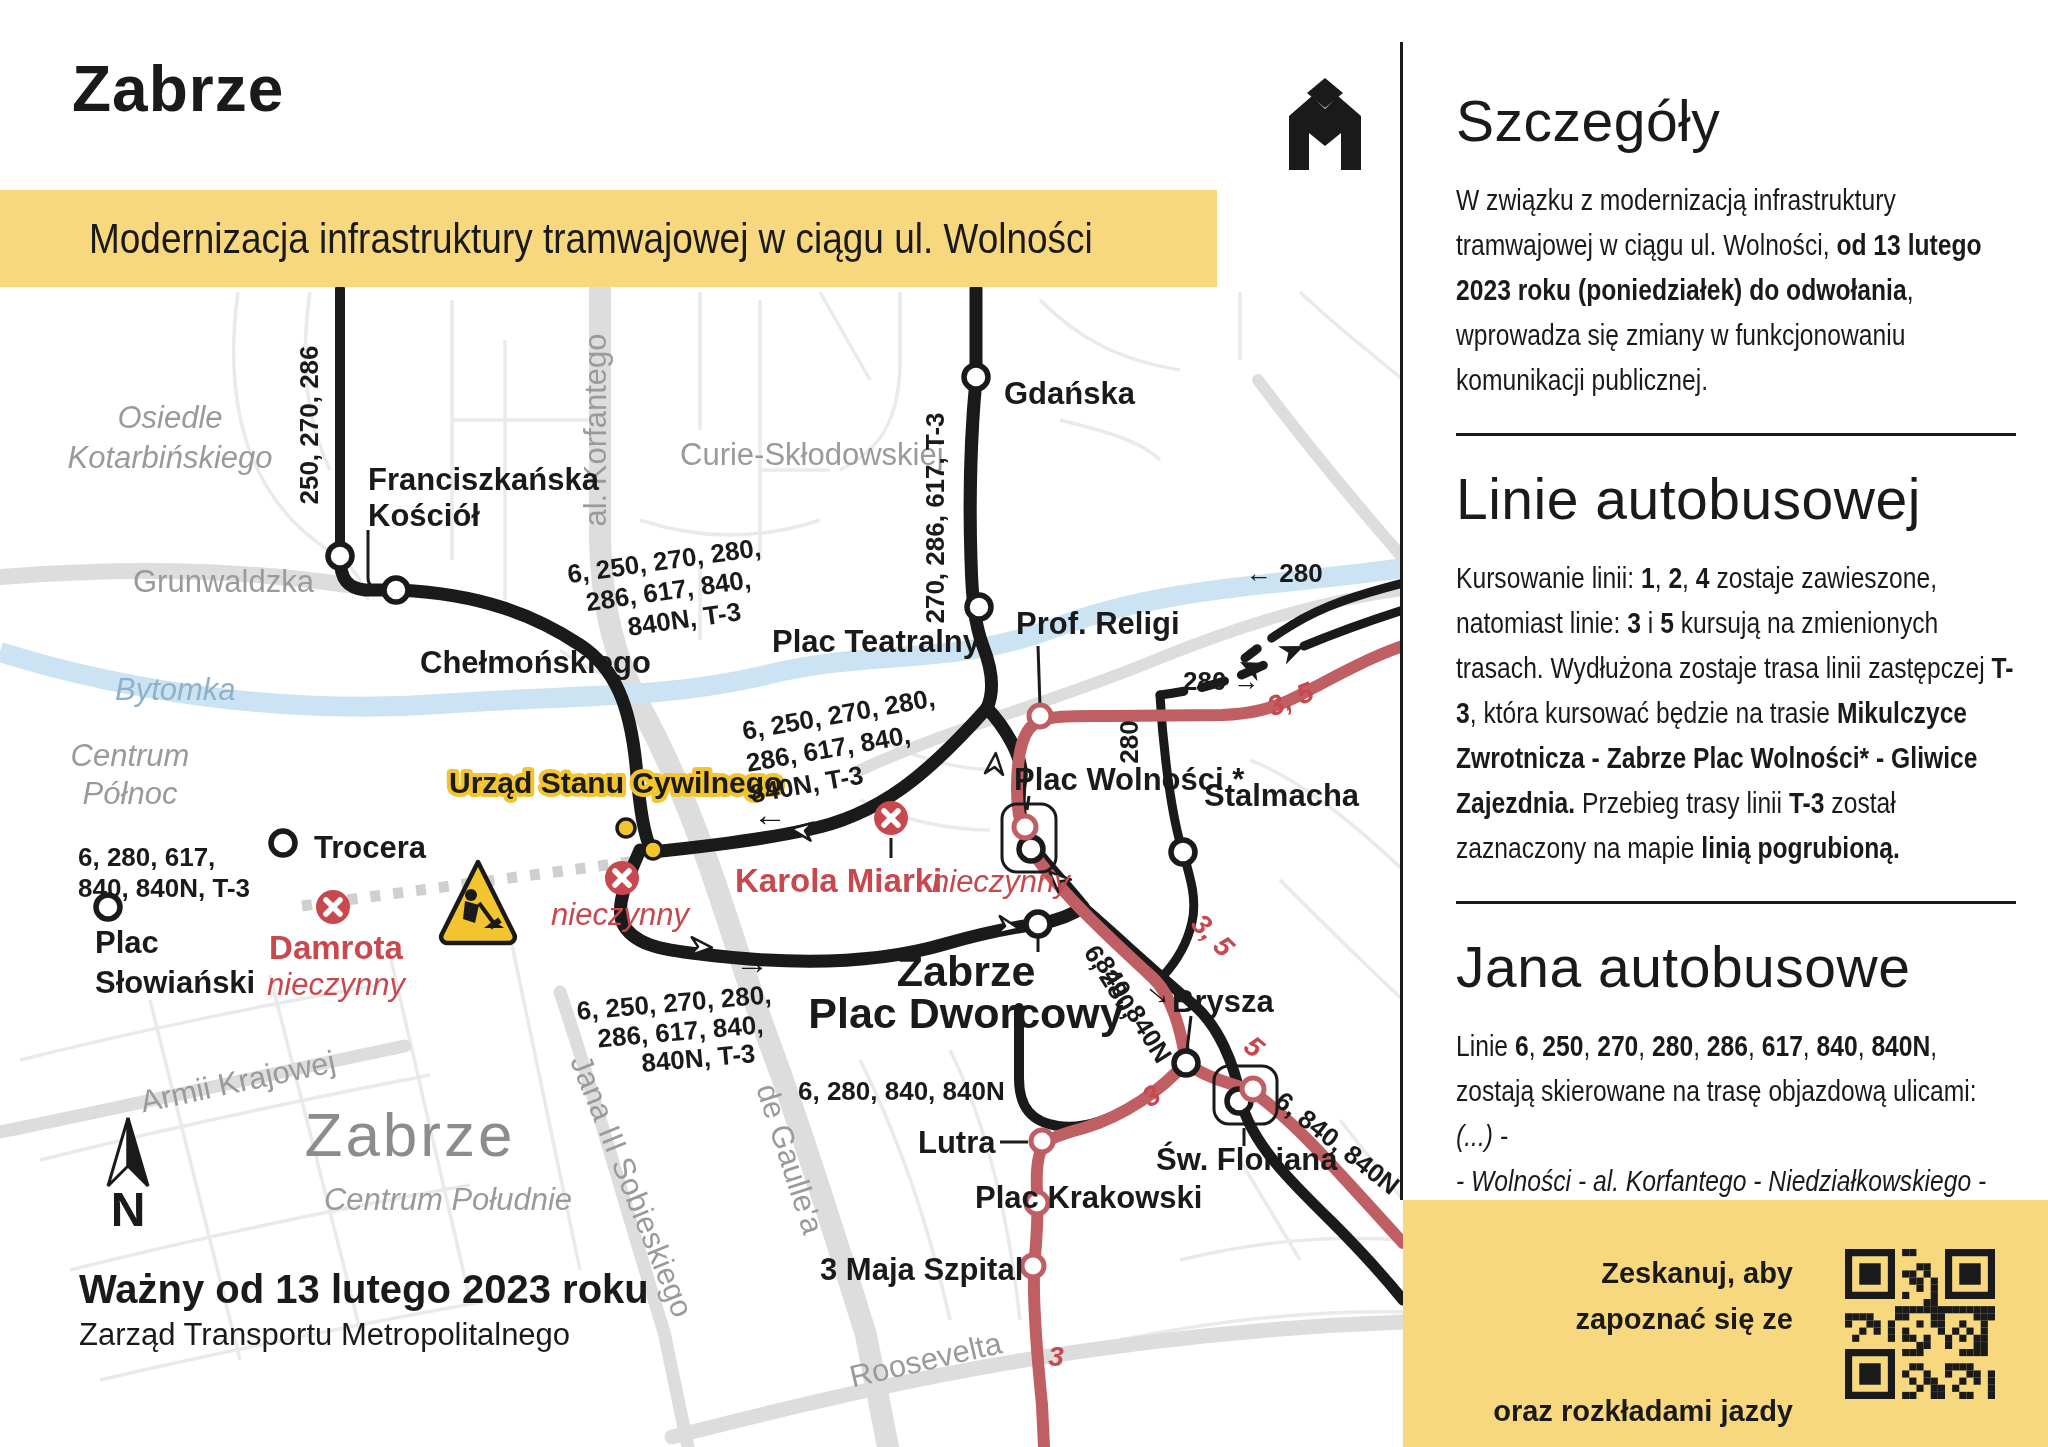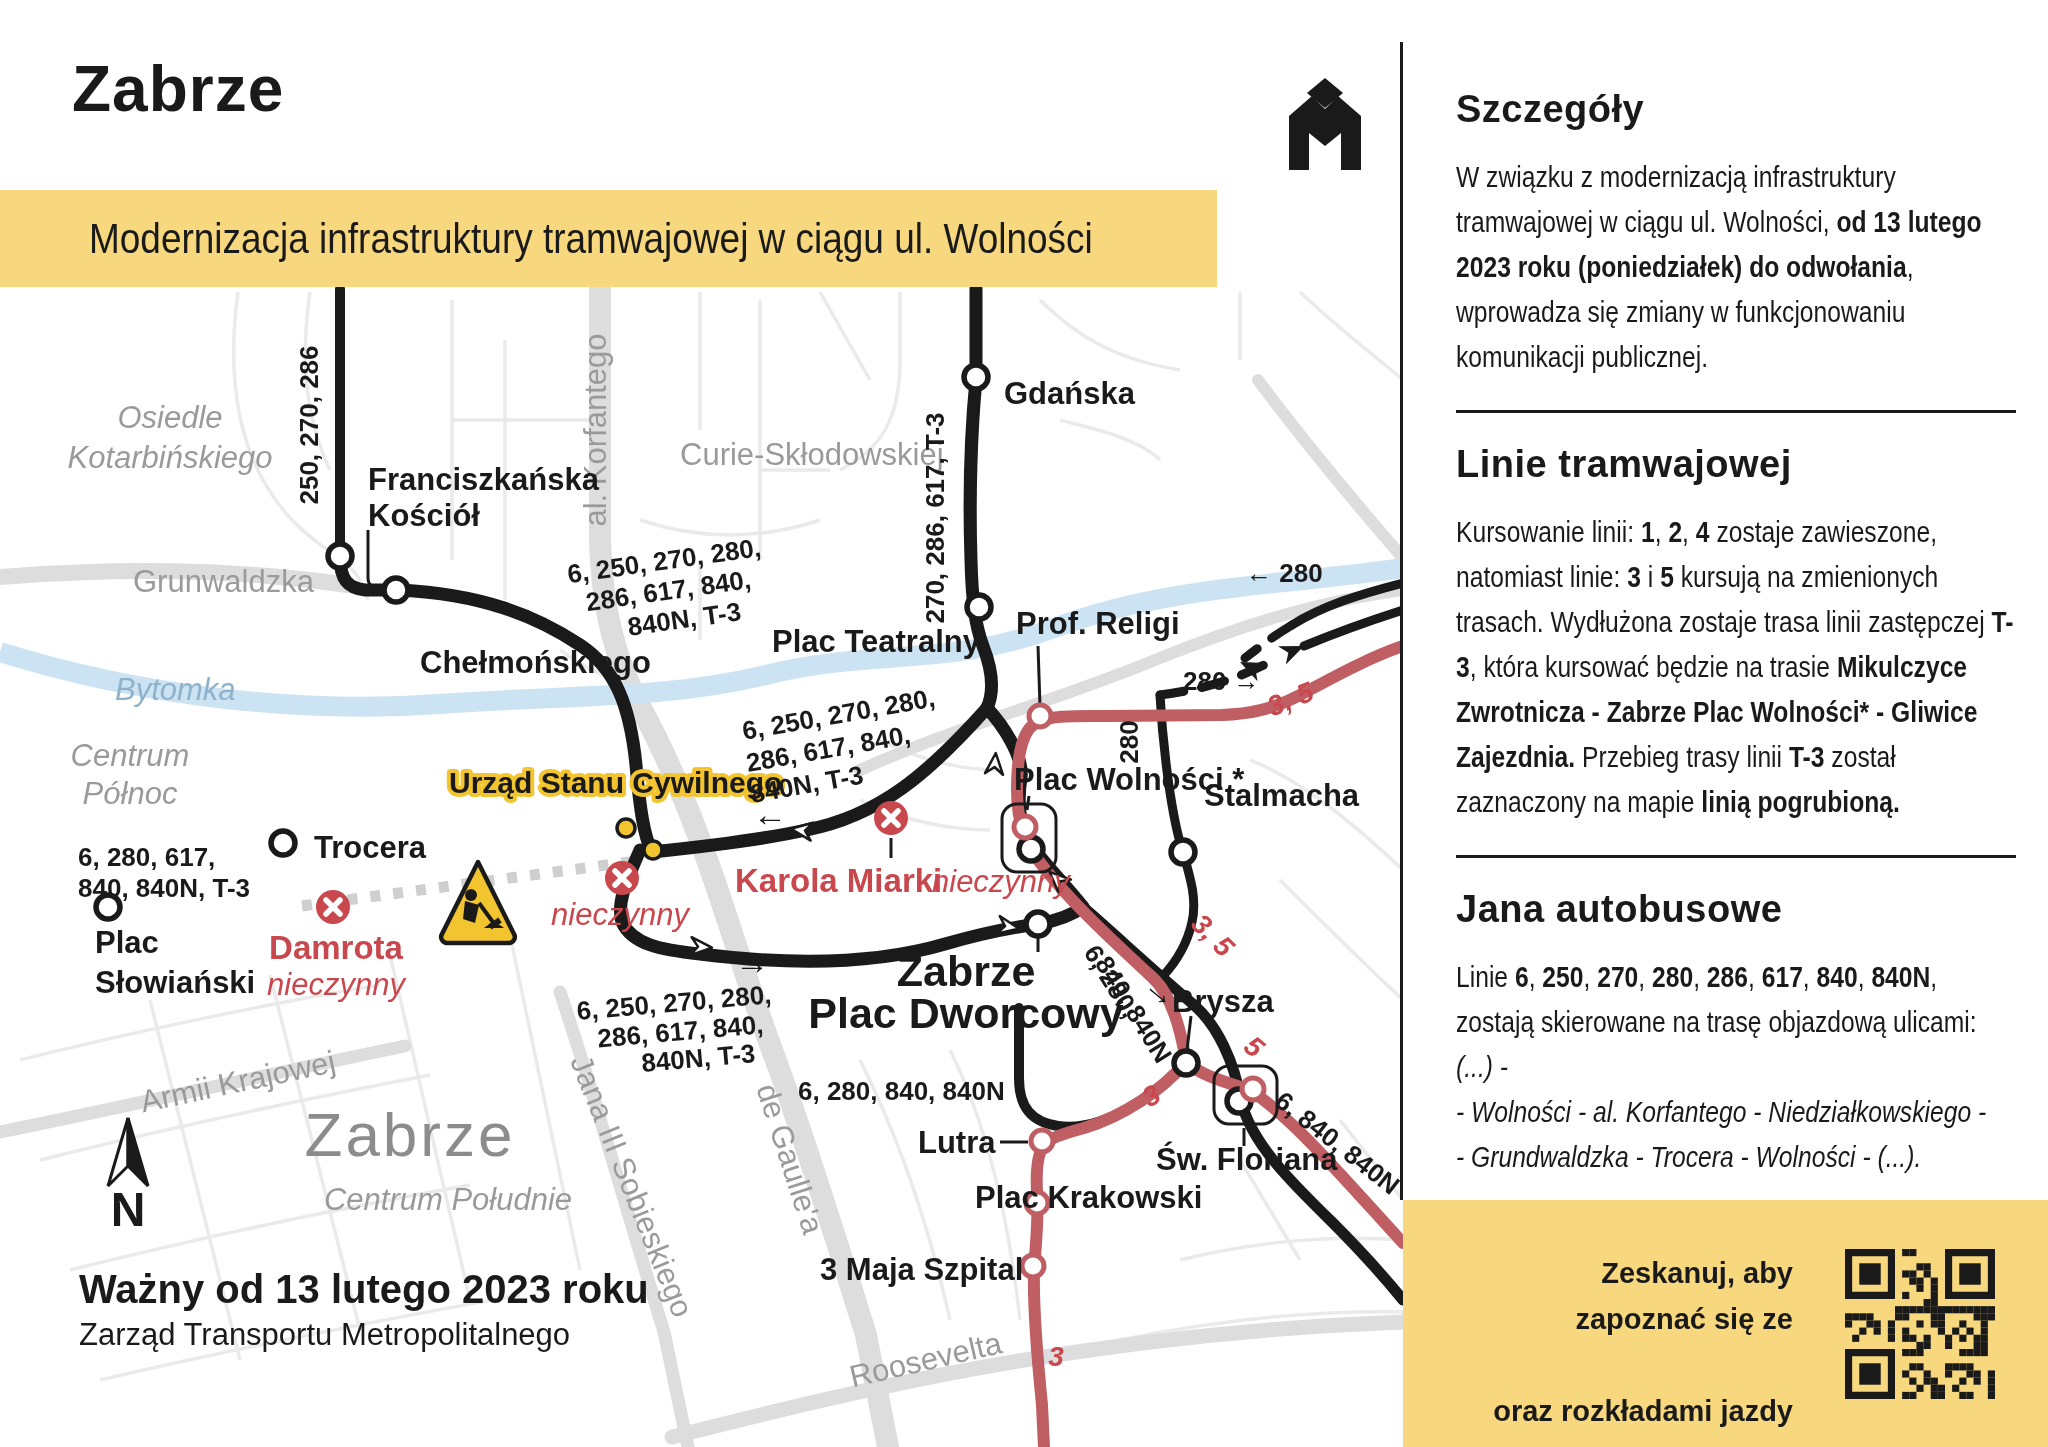--- a/index.html
+++ b/index.html
@@ -7,21 +7,21 @@
        font-family:"Liberation Sans",sans-serif;color:#1a1a1a;}
   
   .page-title{position:absolute;left:72px;top:52px;font-size:64px;font-weight:700;letter-spacing:1px;}
   .banner{position:absolute;left:0;top:190px;width:1217px;height:97px;background:#F8D87E;}
   .banner span{display:inline-block;margin-left:89px;font-size:42px;line-height:97px;
        transform:scaleX(.88);transform-origin:0 50%;white-space:nowrap;}
   .logo{position:absolute;left:1286px;top:78px;}
   .divider{position:absolute;left:1400px;top:42px;width:3px;height:1158px;background:#1a1a1a;}
   
   .sidebar{position:absolute;left:1456px;top:0;width:560px;padding-top:88px;}
-  .sidebar h2{font-size:38px;font-weight:700;margin:0 0 24px 0;letter-spacing:.5px;}
+  .sidebar h2{font-size:57px;font-weight:400;margin:0 0 24px 0;letter-spacing:.5px;}
   .para{font-size:29px;line-height:45px;width:660px;transform:scaleX(.85);transform-origin:0 0;margin:0;}
   .para b{font-weight:700;}
   .para i{font-style:italic;}
   .rule{border-top:3px solid #1a1a1a;width:560px;margin:30px 0 30px 0;height:0;}
   .rule.dashed{border-top:3px dashed #1a1a1a;margin:26px 0 28px 0;}
   .footnote{display:flex;font-size:29px;line-height:45px;width:660px;
        transform:scaleX(.85);transform-origin:0 0;}
   .footnote .star{flex:0 0 36px;font-weight:700;}
   
   .qr-panel{position:absolute;left:1403px;top:1200px;width:645px;height:247px;background:#F8D87E;text-decoration:underline;}
@@ -290,21 +290,21 @@
 
 <div class="divider"></div>
 
 <div class="sidebar">
   <section>
     <h2>Szczegóły</h2>
     <div class="para"><span>W związku z modernizacją infrastruktury tramwajowej w ciągu ul. Wolności, </span><b>od 13 lutego 2023 roku (poniedziałek) do odwołania</b><span>, wprowadza się zmiany w funkcjonowaniu komunikacji publicznej.</span></div>
   </section>
   <div class="rule"></div>
   <section>
-    <h2>Linie tramwajowej</h2>
+    <h2>Linie autobusowej</h2>
     <div class="para"><span>Kursowanie linii: </span><b>1</b><span>, </span><b>2</b><span>, </span><b>4</b><span> zostaje zawieszone, natomiast linie: </span><b>3</b><span> i </span><b>5</b><span> kursują na zmienionych trasach. Wydłużona zostaje trasa linii zastępczej </span><b>T-3</b><span>, która kursować będzie na trasie </span><b>Mikulczyce Zwrotnicza - Zabrze Plac Wolności* - Gliwice Zajezdnia.</b><span> Przebieg trasy linii </span><b>T-3</b><span> został zaznaczony na mapie </span><b>linią pogrubioną.</b></div>
   </section>
   <div class="rule"></div>
   <section>
     <h2>Jana autobusowe</h2>
     <div class="para"><span>Linie </span><b>6</b><span>, </span><b>250</b><span>, </span><b>270</b><span>, </span><b>280</b><span>, </span><b>286</b><span>, </span><b>617</b><span>, </span><b>840</b><span>, </span><b>840N</b><span>, zostają skierowane na trasę objazdową ulicami: </span><i>(...) -</i><br><i>- Wolności - al. Korfantego - Niedziałkowskiego -</i><br><i>- Grundwaldzka - Trocera - Wolności - (...).</i></div>
   </section>
   <div class="rule dashed"></div>
   <div class="footnote">
     <span class="star">*</span>

